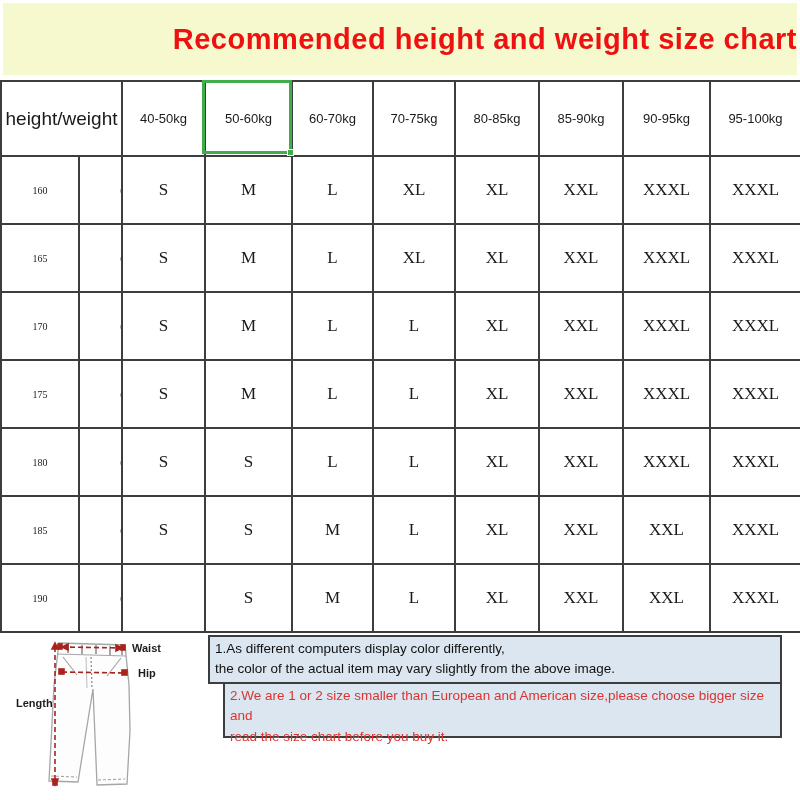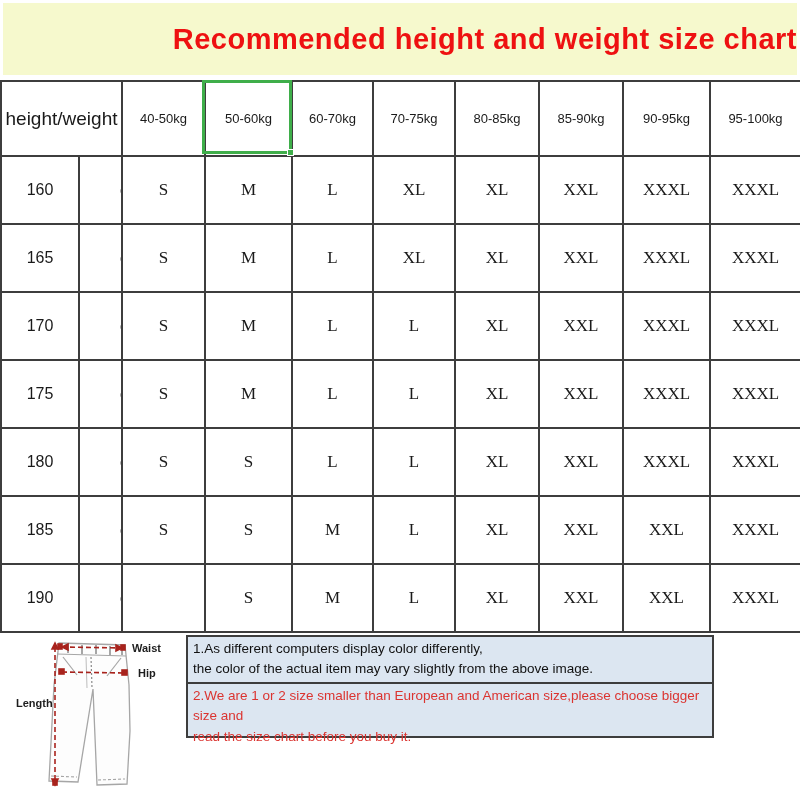--- a/index.html
+++ b/index.html
@@ -43,21 +43,21 @@
     text-align: center;
     vertical-align: middle;
     color: #1a1a1a;
     background: #ffffff;
     overflow: hidden;
   }
   .size-table thead tr { height: 75px; }
   .size-table tbody tr { height: 68px; }
   .c-corner { font-size: 19px; font-weight: normal; }
   .c-weight { font-size: 13px; font-weight: normal; }
-  .c-height { font-size: 16px; }
+  .c-height { font-size: 10px; font-family: Liberation Serif, serif; }
   .c-unit   { font-size: 14px; padding-left: 40px; }
   .c-size   { font-family: "Liberation Serif", serif; font-size: 17px; color: #2b2b2b; }
 
   
   .highlight-box {
     position: absolute;
     left: 202px; top: 80px;
     width: 90px; height: 74px;
     border: 3px solid #3fae4a;
     pointer-events: none;
@@ -73,32 +73,32 @@
   
   .pants-diagram {
     position: absolute;
     left: 2px; top: 633px;
     width: 200px; height: 165px;
   }
 
   
   .notes-panel {
     position: absolute;
-    left: 186px; top: 635px;
-    width: 528px;
+    left: 208px; top: 635px;
+    width: 574px;
   }
   .note {
     background: #dce6f1;
     border: 2px solid #3d3d3d;
     padding: 2px 5px 0 5px;
     font-size: 13.5px;
     line-height: 1.5;
     color: #111111;
   }
-  .note + .note { margin-top: -2px; }
+  .note + .note { margin-top: -2px; margin-left: 15px; }
   .note-1 { height: 49px; }
   .note-2 { height: 56px; color: #db3430; }
   .note-3 { height: 58px; }
 </style>
 </head>
 <body>
 
 <div class="page">
 
   <div class="banner">

